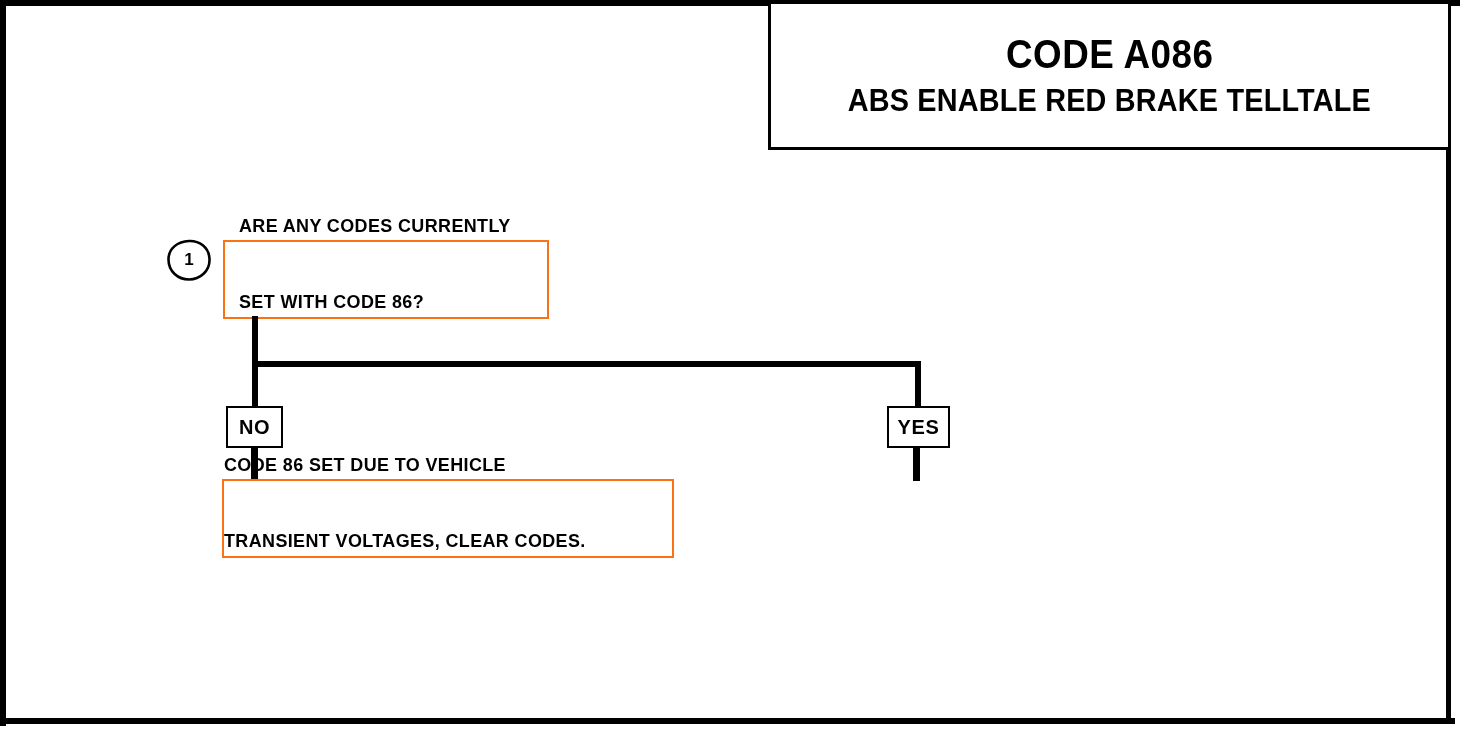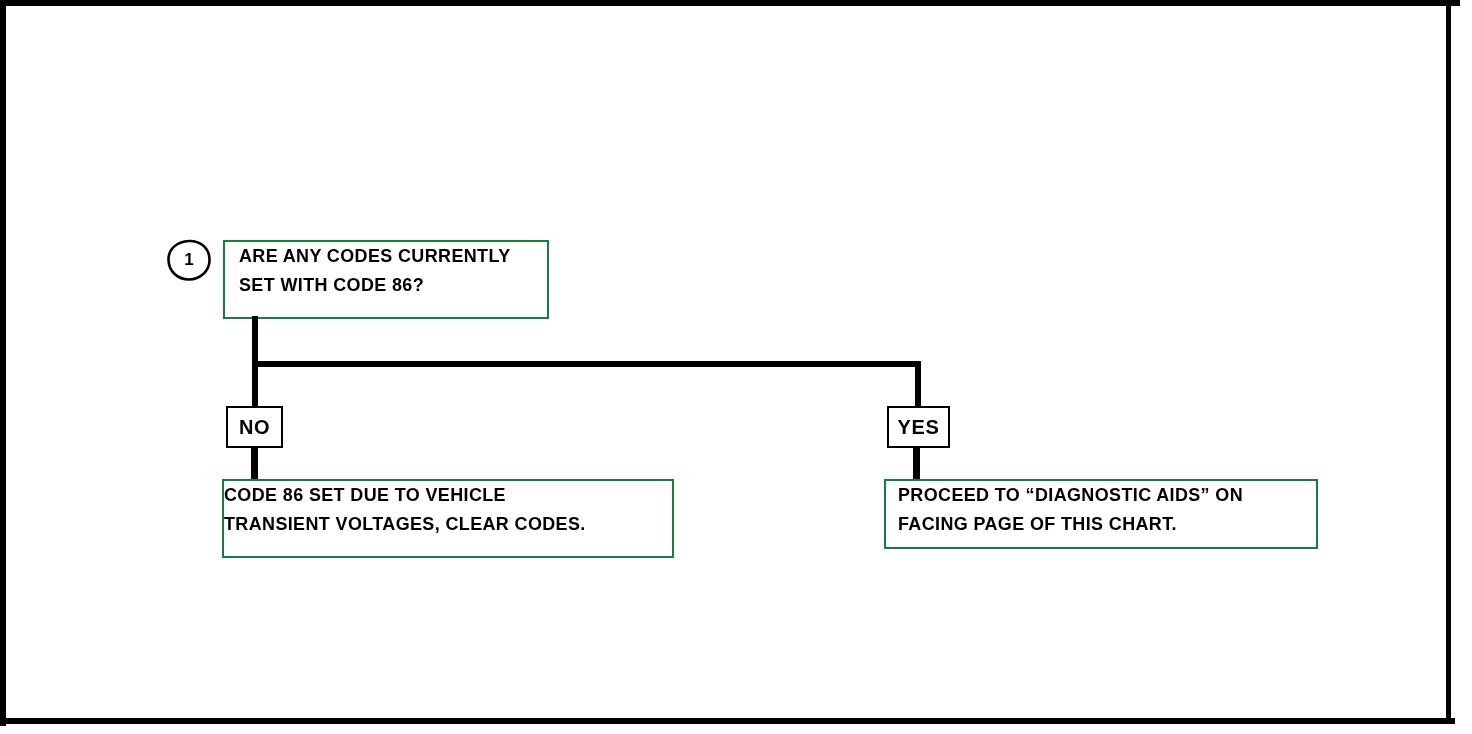--- a/index.html
+++ b/index.html
@@ -73,26 +73,27 @@
     letter-spacing: 0.2px;
     line-height: 1.1;
     margin-top: 9px;
     transform: scaleX(0.93);
     white-space: nowrap;
   }
 
   
   .node {
     position: absolute;
-    border: 2px solid #15803d;
+    border: 2px solid #f97316;
     background: #fff;
     box-sizing: border-box;
     display: flex;
     flex-direction: column;
-    justify-content: flex-start;
+    justify-content: flex-end;
+    gap: 48px;
   }
   .node-text {
     font-size: 18.5px;
     font-weight: bold;
     letter-spacing: 0.4px;
     line-height: 1.55;
     white-space: nowrap;
     transform: scaleX(0.97);
     transform-origin: left center;
   }
@@ -191,20 +192,24 @@
 </head>
 <body>
 
 <div id="page">
 
   <div class="frame-top"></div>
   <div class="frame-left"></div>
   <div class="frame-bottom"></div>
   <div class="frame-right"></div>
 
+  <div class="title-block">
+    <div class="title-code">CODE A086</div>
+    <div class="title-desc">ABS ENABLE RED BRAKE TELLTALE</div>
+  </div>
 
   <div id="step-bubble">
     <svg width="46" height="42" viewBox="0 0 46 42" aria-hidden="true">
       <path d="M23 2 C33 1.5 43 8 43.5 20 C44 32 34 40.5 23 40.5 C12 40.5 2.5 32.5 2.5 20.5 C2.5 9 12 2.5 23 2 Z" fill="none" stroke="#000" stroke-width="2.6" stroke-linejoin="round"></path>
     </svg>
     <div class="step-num">1</div>
   </div>
 
   <div class="node" id="node-question">
     <div class="node-text">ARE ANY CODES CURRENTLY</div>
@@ -219,18 +224,14 @@
   <div class="conn" id="conn-yes-tail"></div>
 
   <div class="branch-label" id="label-no">NO</div>
   <div class="branch-label" id="label-yes">YES</div>
 
   <div class="node" id="node-no-result">
     <div class="node-text">CODE 86 SET DUE TO VEHICLE</div>
     <div class="node-text">TRANSIENT VOLTAGES, CLEAR CODES.</div>
   </div>
 
-  <div class="node" id="node-yes-result">
-    <div class="node-text">PROCEED TO “DIAGNOSTIC AIDS” ON</div>
-    <div class="node-text">FACING PAGE OF THIS CHART.</div>
-  </div>
 
 </div>
 
 </body></html>

